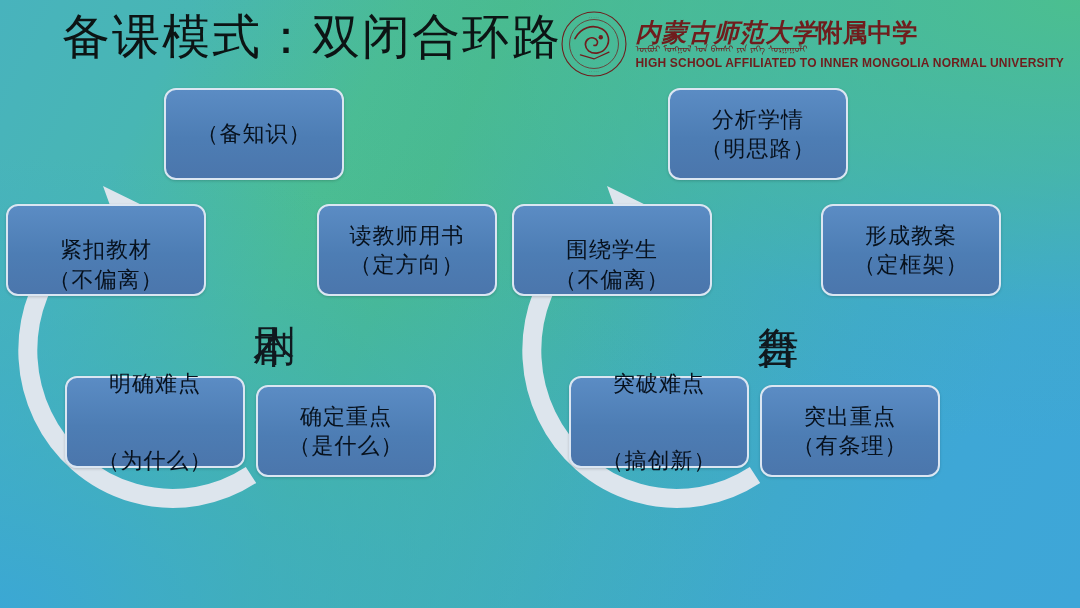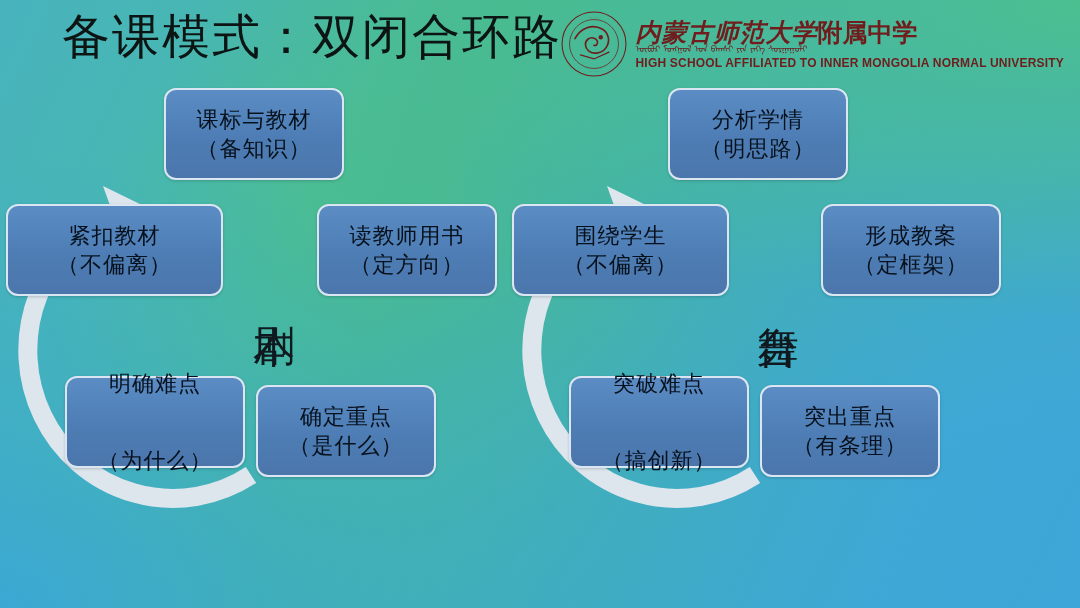--- a/index.html
+++ b/index.html
@@ -161,21 +161,21 @@
     line-height: 1.34;
     letter-spacing: 1px;
     font-family: "Liberation Serif", "DejaVu Serif", serif;
     box-shadow: 0 1px 3px rgba(0,0,0,0.18);
     z-index: 4;
   }
   .node .l1, .node .l2 { display: block; white-space: nowrap; }
 
   
   .n-top    { left: 160px; top:   0px; width: 180px; height: 92px; }
-  .n-left   { left:   4px; top: 116px; width: 217px; height: 92px; }
+  .n-left   { left:   4px; top: 116px; width: 200px; height: 92px; justify-content: flex-end; }
   .n-right  { left: 313px; top: 116px; width: 180px; height: 92px; }
   .n-bl     { left:  61px; top: 288px; width: 180px; height: 92px; gap: 48px; }
   .n-br     { left: 252px; top: 297px; width: 180px; height: 92px; }
 
   
   #cycle-left .n-left { left: 2px; }
 </style>
 </head>
 <body>
 
@@ -209,21 +209,20 @@
     <svg class="ring-svg" viewBox="0 0 500 410">
 
       <path d="M 247 387
                A 145 148 0 1 1 120 123" fill="none" stroke="#dde5ed" stroke-width="19" stroke-linecap="butt"></path>
       <polygon points="99,98 144,120 114,128 121,159" fill="#dde5ed"></polygon>
     </svg>
 
     <div class="center-label">剧本</div>
 
     <div class="node n-top">
-      <span class="l1">课标与教材</span>
       <span class="l2">（备知识）</span>
     </div>
 
     <div class="node n-left">
       <span class="l1">紧扣教材</span>
       <span class="l2">（不偏离）</span>
     </div>
 
     <div class="node n-right">
       <span class="l1">读教师用书</span>

